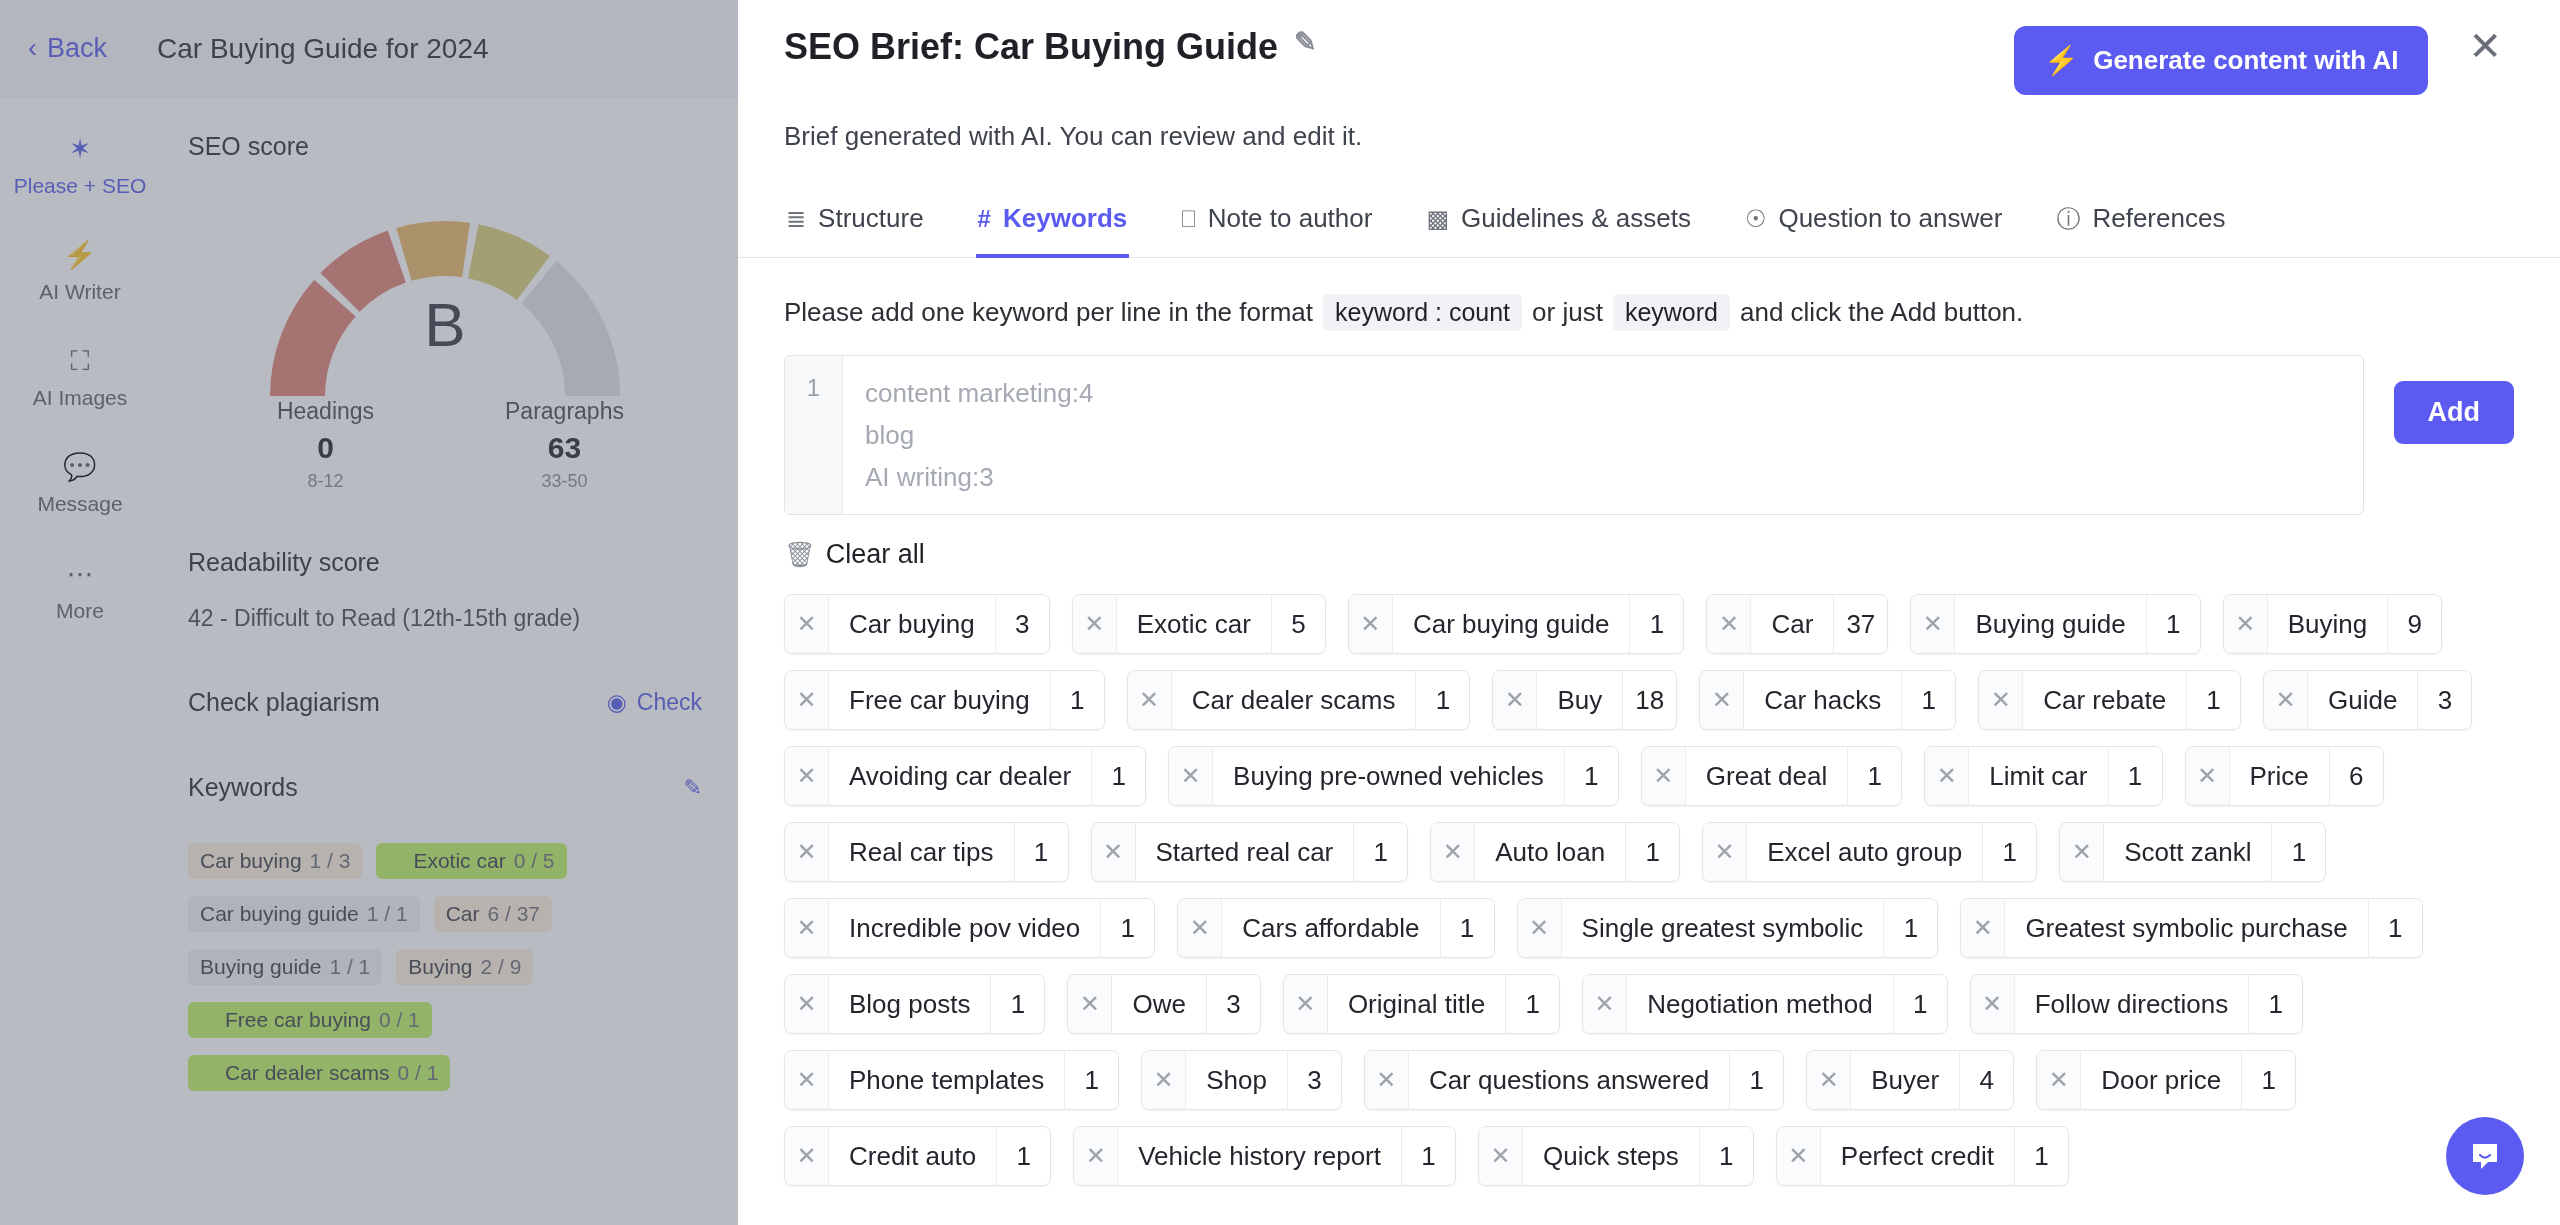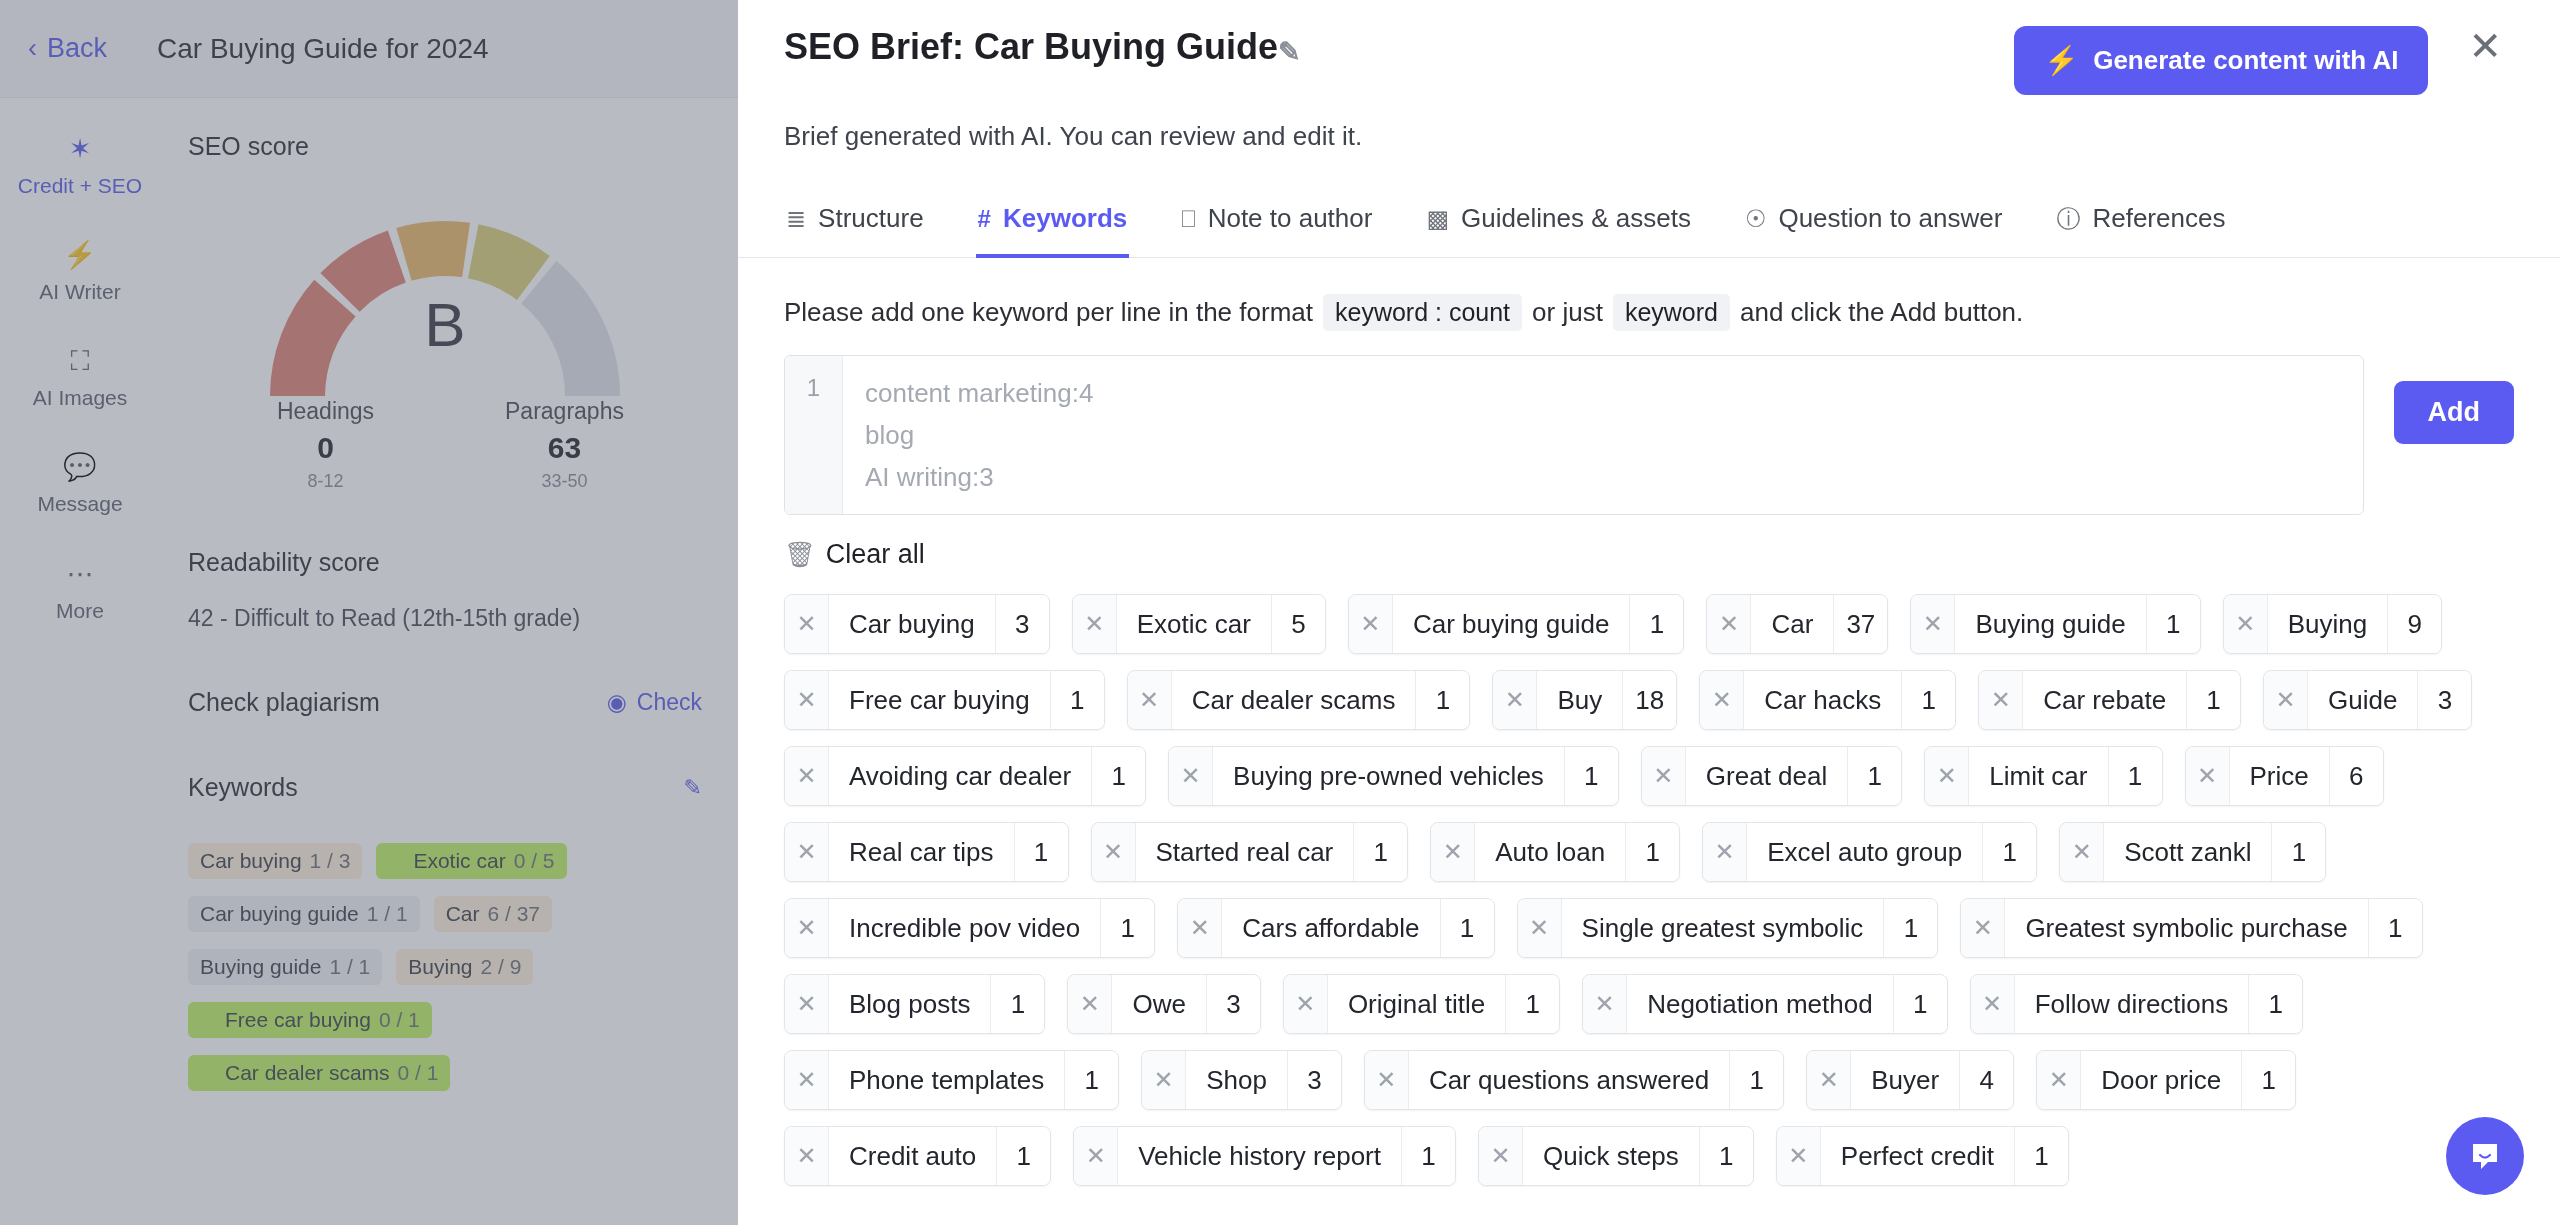--- a/index.html
+++ b/index.html
@@ -91,21 +91,21 @@
     z-index: 10;
     display: flex; flex-direction: column;
   }
   .panel-head { padding: 26px 0 0 0; }
   .panel-head-row {
     display: flex; align-items: flex-start;
     padding: 0 58px 0 46px;
   }
   .panel-title {
     font-size: 36px; font-weight: 700; color: #1f2127;
-    display: flex; align-items: flex-end; 
+    display: flex; align-items: flex-start; gap: 16px;
   }
   .title-edit { font-size: 27px; color: #8b8f98; cursor: pointer; }
   .head-spacer { flex: 1; }
   .gen-btn {
     background: #5b5bf2; color: #fff; border: none; border-radius: 12px;
     font-size: 26px; font-weight: 700; padding: 18px 30px;
     display: flex; align-items: center; gap: 14px; cursor: pointer;
     font-family: "Liberation Sans", sans-serif; white-space: nowrap;
   }
   .bolt { font-size: 28px; }
@@ -209,21 +209,21 @@
         <span class="back-chevron">‹</span>
         <span>Back</span>
       </div>
       <div class="doc-title">Car Buying Guide for 2024</div>
     </div>
 
     <div class="left-body">
       <div class="rail">
         <div class="rail-item active">
           <span class="rail-icon">✶</span>
-          <span class="rail-label">Credit + SEO</span>
+          <span class="rail-label">Please + SEO</span>
         </div>
         <div class="rail-item">
           <span class="rail-icon">⚡</span>
           <span class="rail-label">AI Writer</span>
         </div>
         <div class="rail-item">
           <span class="rail-icon">⛶</span>
           <span class="rail-label">AI Images</span>
         </div>
         <div class="rail-item">

